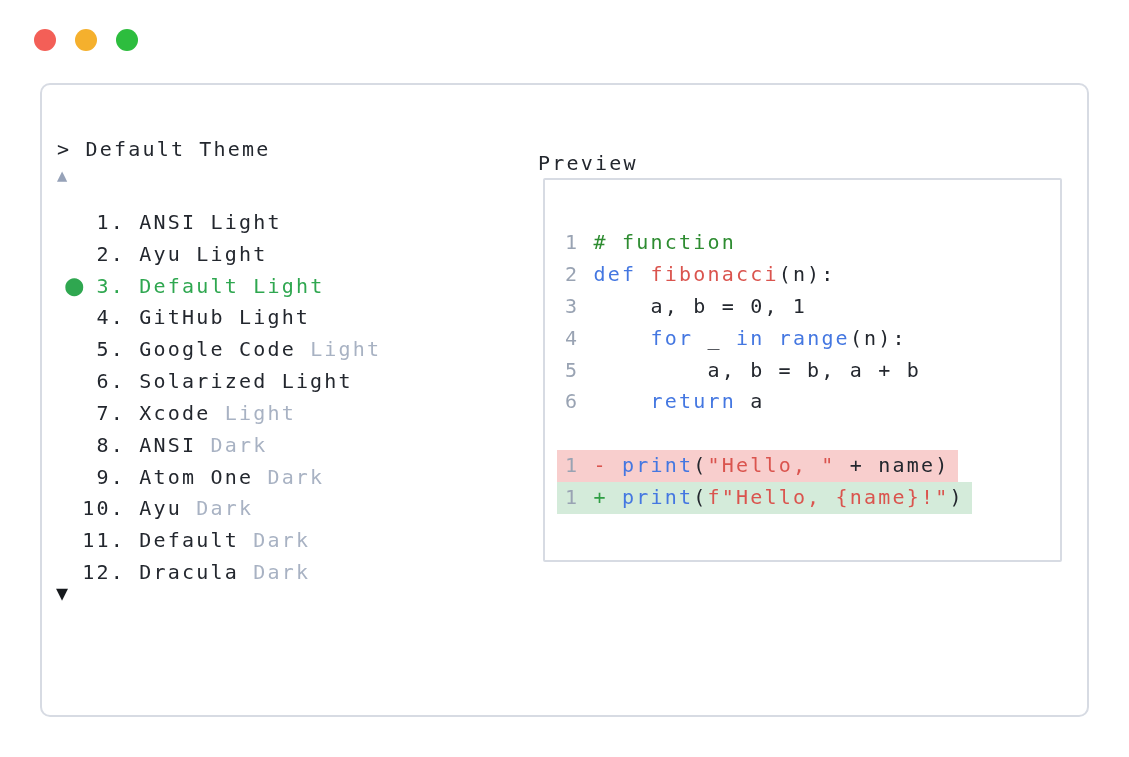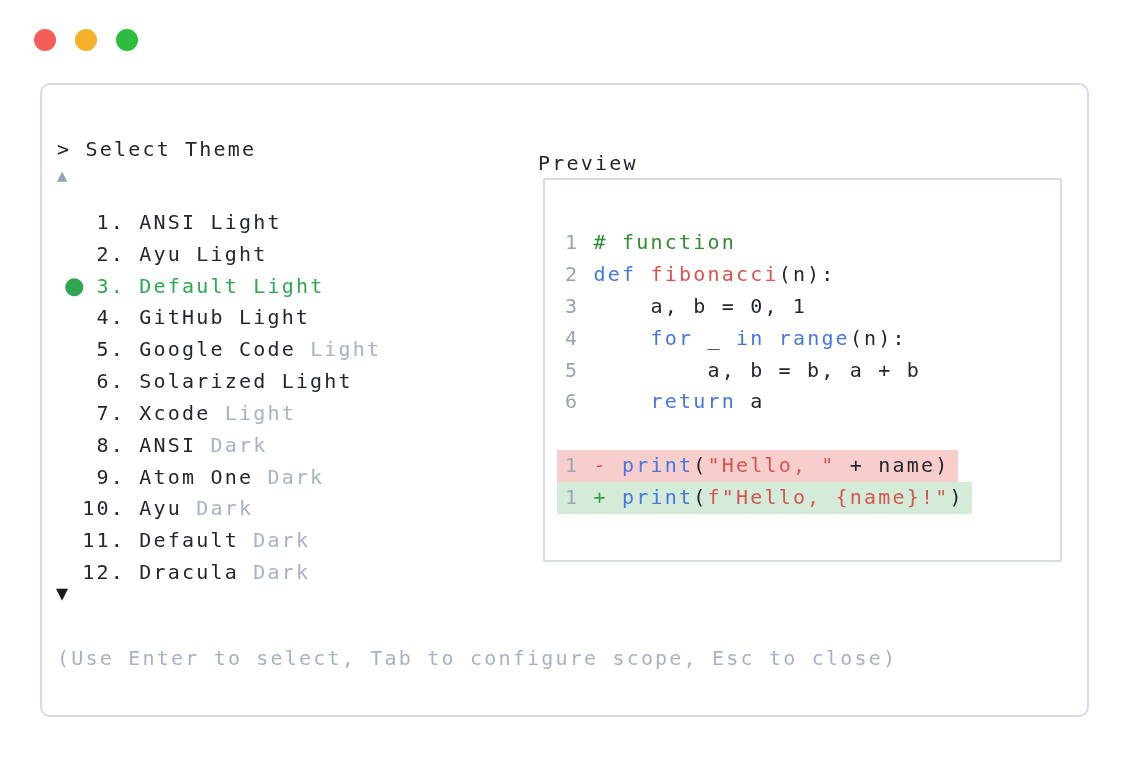--- a/index.html
+++ b/index.html
@@ -45,26 +45,25 @@
 </head>
 <body>
 
 <div class="page">
   <span class="dot r"></span>
   <span class="dot y"></span>
   <span class="dot g"></span>
 
   <div class="panel"></div>
 
-  <div class="mono prompt"><span>&gt;</span><span class="title">Select Theme</span></div>
+  <div class="mono prompt"><span>&gt;</span><span class="title">Default Theme</span></div>
 
   <div class="scroll-up">▲</div>
 
   <div class="mono theme-list" id="theme-list"><div class="row">  <span>1. </span><span>ANSI </span><span>Light</span></div><div class="row">  <span>2. </span><span>Ayu </span><span>Light</span></div><div class="row sel"><span class="sel-dot sel">●</span> <span>3. </span><span>Default </span><span>Light</span></div><div class="row">  <span>4. </span><span>GitHub </span><span>Light</span></div><div class="row">  <span>5. </span><span>Google Code </span><span class="muted">Light</span></div><div class="row">  <span>6. </span><span>Solarized </span><span>Light</span></div><div class="row">  <span>7. </span><span>Xcode </span><span class="muted">Light</span></div><div class="row">  <span>8. </span><span>ANSI </span><span class="muted">Dark</span></div><div class="row">  <span>9. </span><span>Atom One </span><span class="muted">Dark</span></div><div class="row"> <span>10. </span><span>Ayu </span><span class="muted">Dark</span></div><div class="row"> <span>11. </span><span>Default </span><span class="muted">Dark</span></div><div class="row"> <span>12. </span><span>Dracula </span><span class="muted">Dark</span></div></div>
 
   <div class="scroll-down">▼</div>
 
-  <div class="mono footer">(Use Enter to select, Tab to configure scope, Esc to close)</div>
 
   <div class="mono preview-label">Preview</div>
   <div class="preview-box"></div>
   <div class="mono code" id="preview-code"><div class="cl"><span class="tk-lineno">1 </span><span class="tk-comment"># function</span></div><div class="cl"><span class="tk-lineno">2 </span><span class="tk-keyword">def</span><span class="tk-plain"> </span><span class="tk-red">fibonacci</span><span class="tk-plain">(n):</span></div><div class="cl"><span class="tk-lineno">3 </span><span class="tk-plain">    a, b = 0, 1</span></div><div class="cl"><span class="tk-lineno">4 </span><span class="tk-plain">    </span><span class="tk-keyword">for</span><span class="tk-plain"> _ </span><span class="tk-keyword">in</span><span class="tk-plain"> </span><span class="tk-keyword">range</span><span class="tk-plain">(n):</span></div><div class="cl"><span class="tk-lineno">5 </span><span class="tk-plain">        a, b = b, a + b</span></div><div class="cl"><span class="tk-lineno">6 </span><span class="tk-plain">    </span><span class="tk-keyword">return</span><span class="tk-plain"> a</span></div><div class="cl"></div><div class="cl"><span class="chip removed"><span class="tk-lineno">1 </span><span class="tk-red">- </span><span class="tk-keyword">print</span><span class="tk-plain">(</span><span class="tk-red">"Hello, "</span><span class="tk-plain"> + name)</span></span></div><div class="cl"><span class="chip added"><span class="tk-lineno">1 </span><span class="tk-plus">+ </span><span class="tk-keyword">print</span><span class="tk-plain">(</span><span class="tk-red">f"Hello, {name}!"</span><span class="tk-plain">)</span></span></div></div>
 </div>
 
 </body></html>

